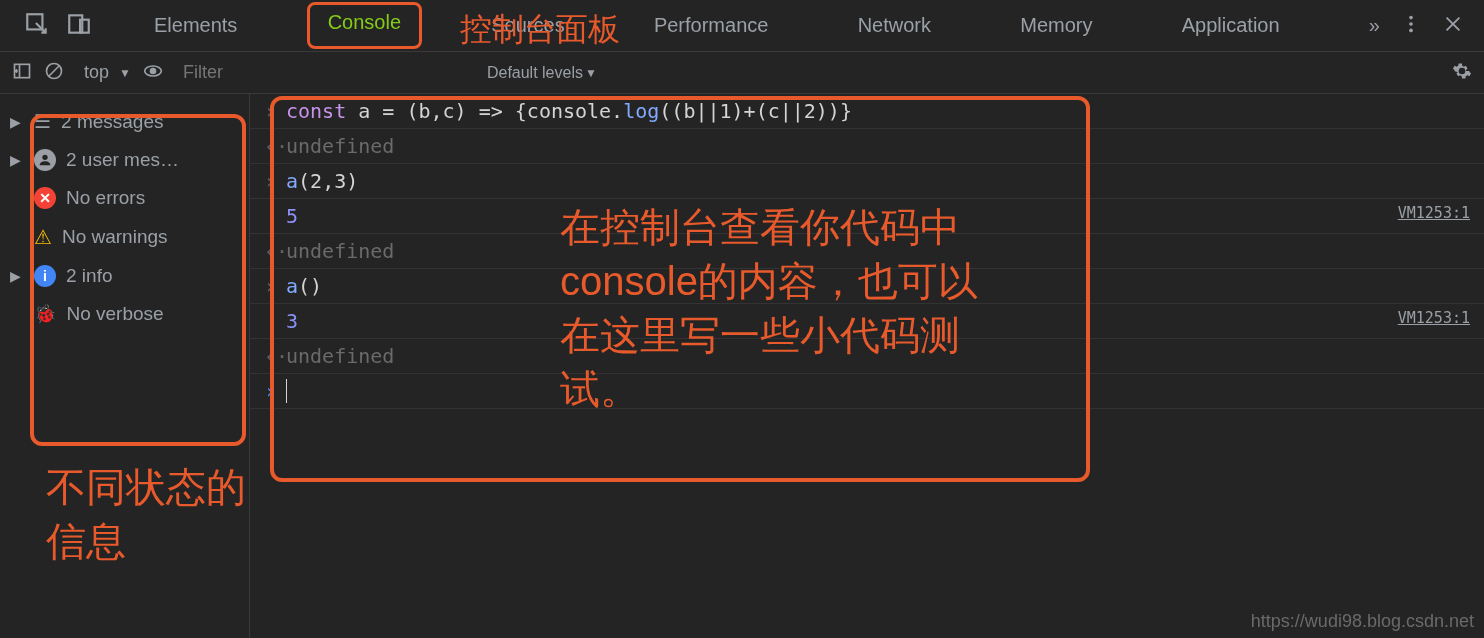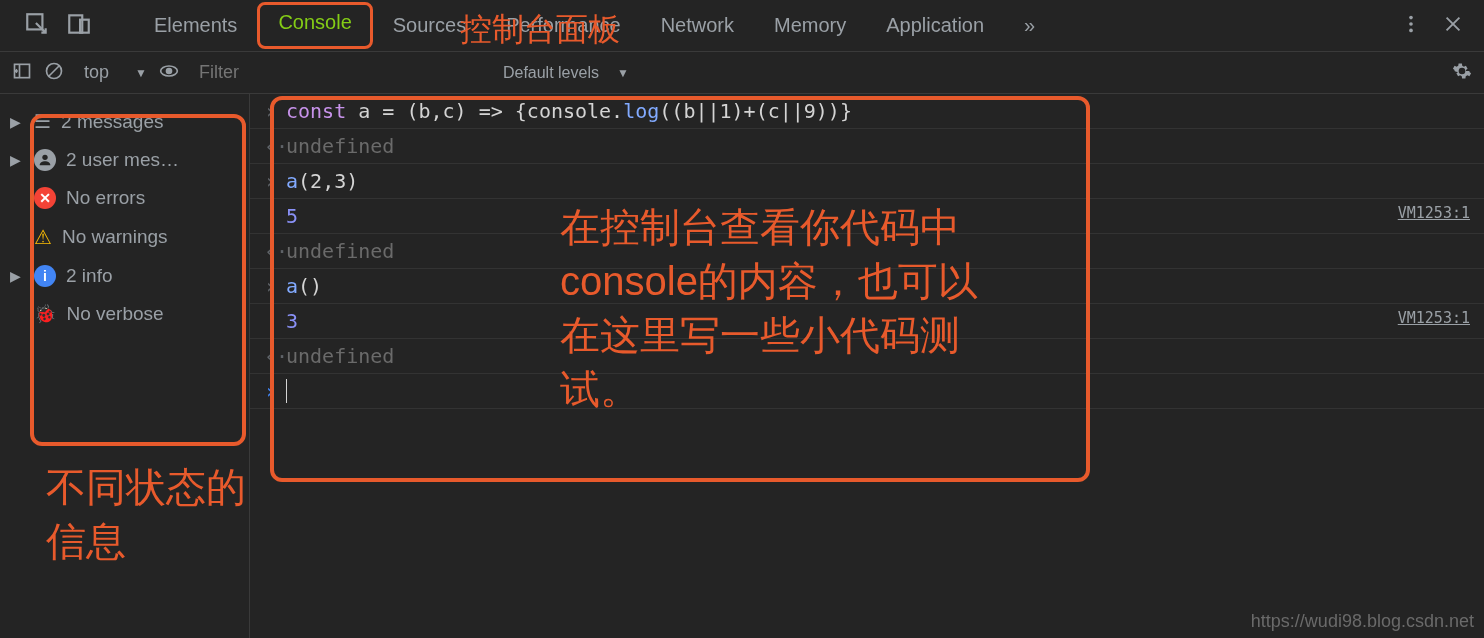--- a/index.html
+++ b/index.html
@@ -15,21 +15,21 @@
     }
     .top-tabs {
       display: flex;
       align-items: center;
       height: 52px;
       border-bottom: 1px solid #3a3a3a;
       padding: 0 12px;
     }
     .tab-icons { display: flex; gap: 16px; padding: 0 12px; align-items: center; }
     .tab-icons svg { width: 26px; height: 26px; }
-    .tabs { display: flex; flex: 1; gap: 0; margin-left: 30px; }
+    .tabs { display: flex; flex: 1; gap: 0; margin-left: 30px; justify-content: space-between; }
     .tab {
       padding: 12px 20px;
       color: #9aa0a6;
       cursor: pointer;
       font-size: 20px;
     }
     .tab-active-highlight {
       border: 3px solid #e85a2c;
       border-radius: 8px;
       padding: 6px 18px;
@@ -39,21 +39,21 @@
     .tab-right { display: flex; align-items: center; gap: 20px; padding-right: 8px; }
     .tab-right svg { width: 22px; height: 22px; }
     .toolbar {
       display: flex;
       align-items: center;
       height: 42px;
       border-bottom: 1px solid #3a3a3a;
       padding: 0 12px;
       gap: 12px;
     }
-    .toolbar-item { display: flex; align-items: center; gap: 18px; color: #9aa0a6; }
+    .toolbar-item { display: flex; align-items: center; gap: 2px; color: #9aa0a6; }
     .toolbar svg { width: 20px; height: 20px; }
     .context-select { color: #9aa0a6; font-size: 18px; padding: 0 8px; }
     .filter-input {
       background: transparent;
       border: none;
       color: #9aa0a6;
       font-size: 18px;
       padding: 4px 8px;
       outline: none;
       width: 300px;
@@ -253,21 +253,21 @@
     <div class="sidebar-item">
       <span class="indent"></span>
       <span class="icon-bug">🐞</span>
       <span>No verbose</span>
     </div>
   </div>
 
   <div class="console-output">
     <div class="console-line">
       <span class="prefix">›</span>
-      <span class="content"><span class="kw-const">const</span><span class="kw-plain"> a = (b,c) =&gt; {console.</span><span class="kw-func">log</span><span class="kw-plain">((b||1)+(c||9))}</span></span>
+      <span class="content"><span class="kw-const">const</span><span class="kw-plain"> a = (b,c) =&gt; {console.</span><span class="kw-func">log</span><span class="kw-plain">((b||1)+(c||2))}</span></span>
     </div>
     <div class="console-line">
       <span class="prefix">‹·</span>
       <span class="content kw-undef">undefined</span>
     </div>
     <div class="console-line">
       <span class="prefix">›</span>
       <span class="content"><span class="kw-func">a</span><span class="kw-plain">(2,3)</span></span>
     </div>
     <div class="console-line">

